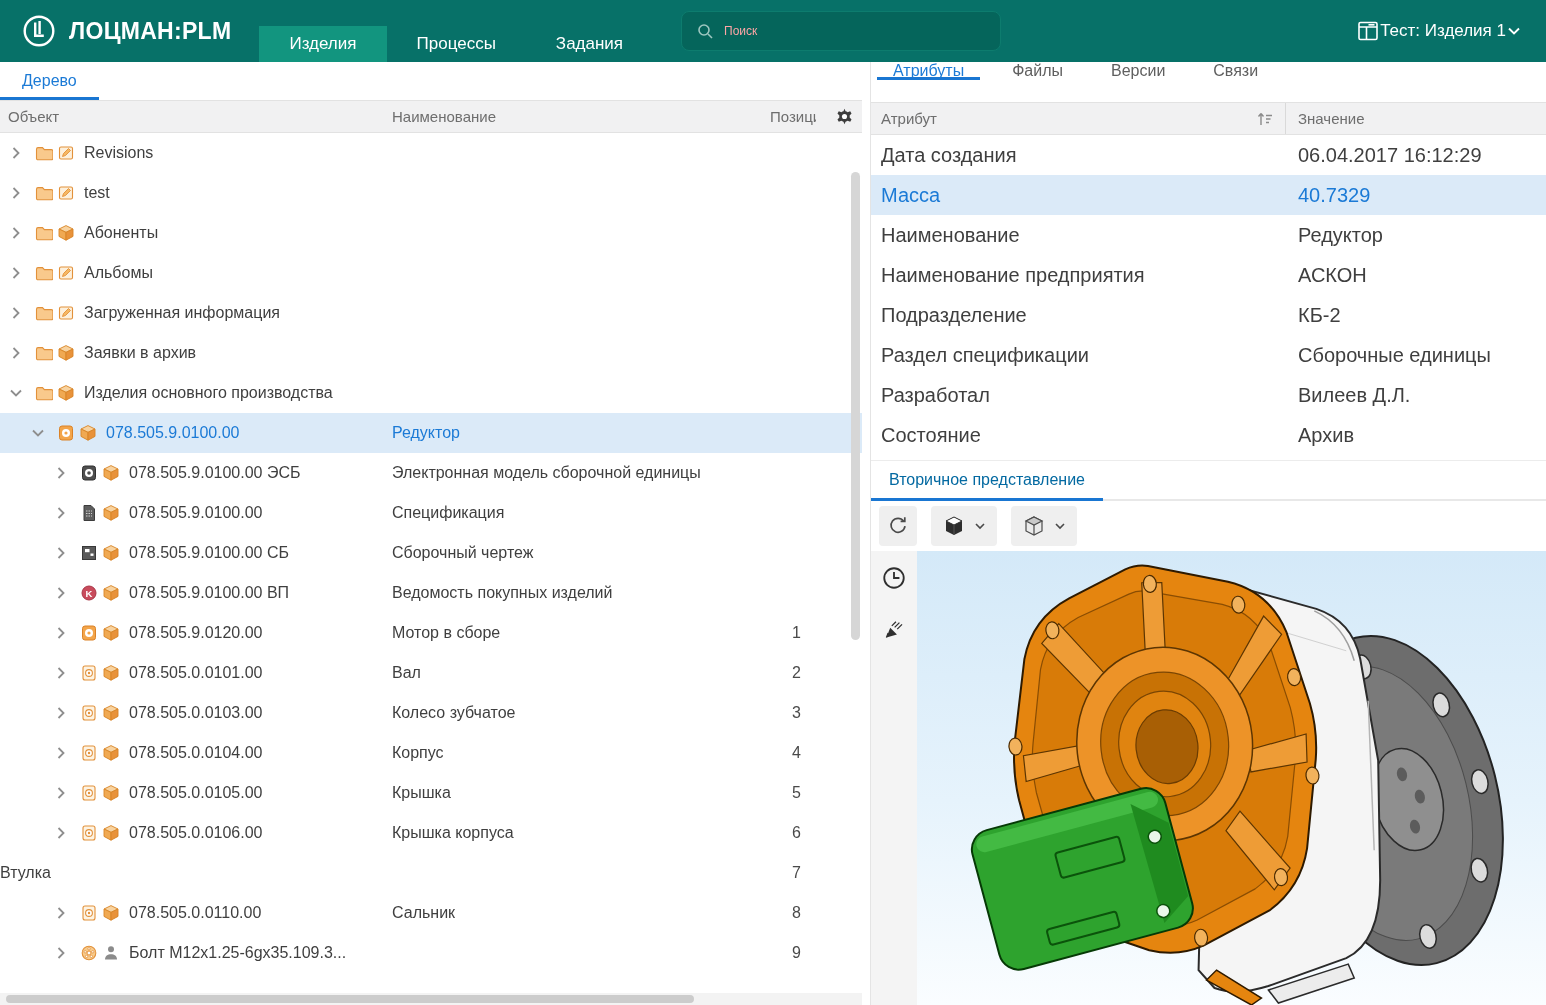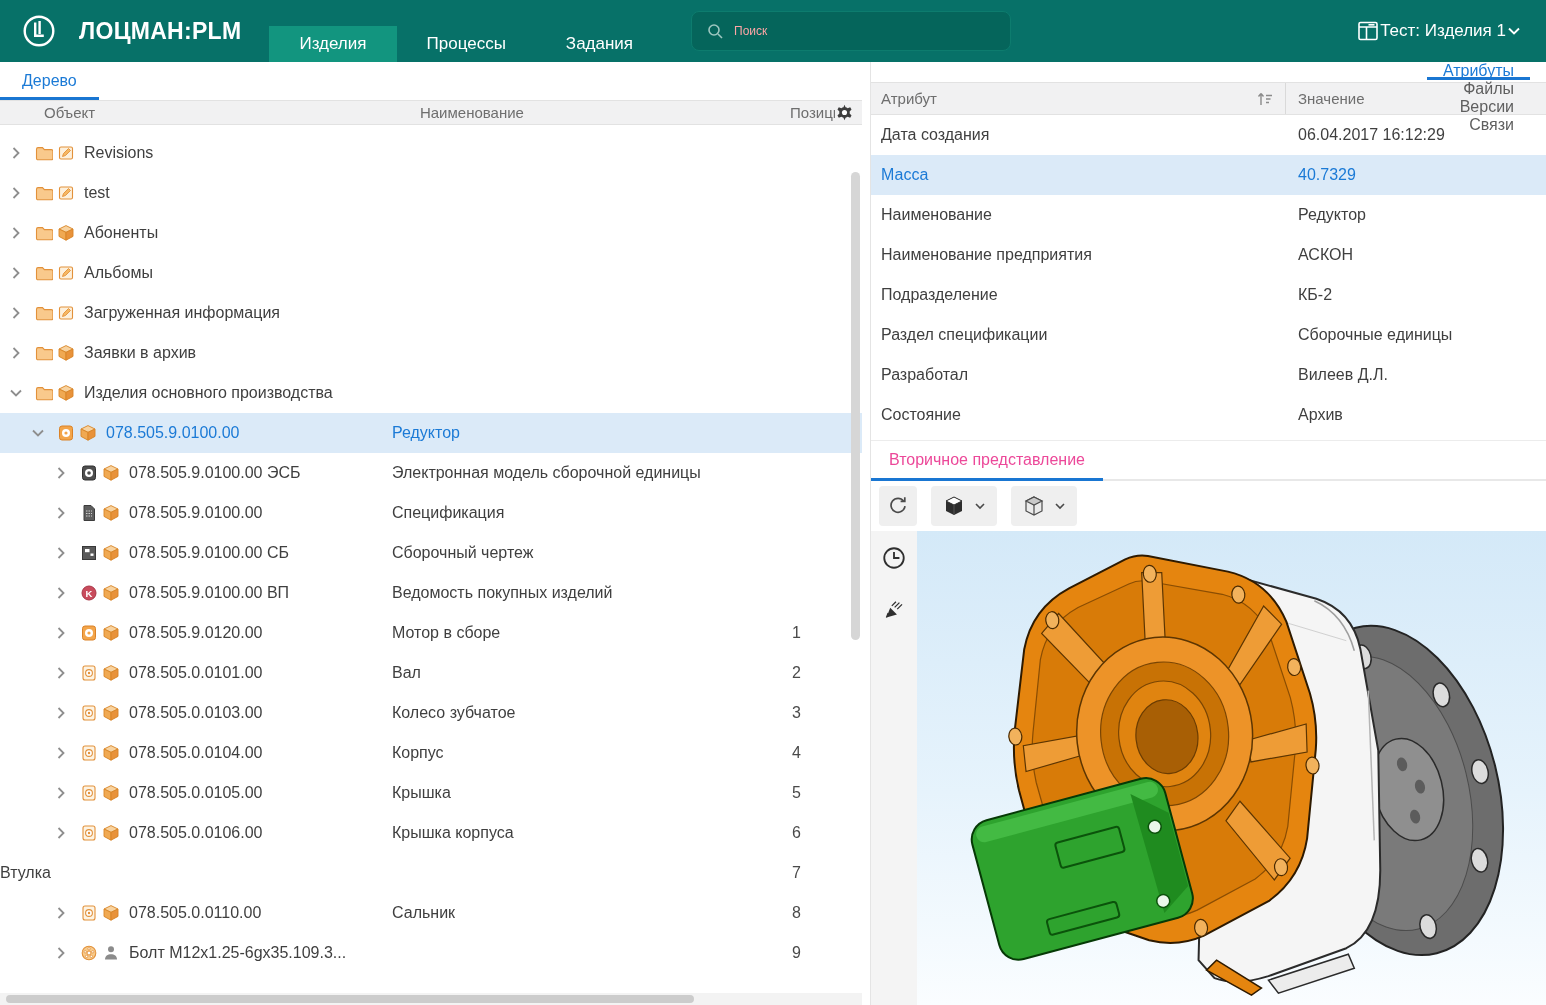--- a/index.html
+++ b/index.html
@@ -3,37 +3,37 @@
 <meta charset="utf-8">
 <style>
   html,body{margin:0;padding:0;background:#fff;}
   *{box-sizing:border-box;}
   .app{position:relative;width:1546px;height:1005px;overflow:hidden;
        font-family:"Liberation Sans",sans-serif;background:#fff;}
 
   
   .header{position:absolute;top:0;left:0;right:0;height:62px;background:#077168;
           display:flex;align-items:center;color:#fff;}
-  .logo-wrap{display:flex;align-items:center;gap:23px;padding:0 28px 0 22px;}
+  .logo-wrap{display:flex;align-items:center;gap:13px;padding:0 28px 0 22px;}
   .app-title{font-size:23px;font-weight:600;letter-spacing:.3px;white-space:nowrap;}
   .nav{display:flex;height:100%;}
   .nav-tab{display:flex;align-items:center;padding:0 30px;font-size:17px;cursor:pointer;white-space:nowrap;margin-top:26px;}
   .nav-tab.active{background:#12957F;}
   .search{margin-left:28px;width:320px;height:40px;background:#05655B;border:1px solid #0d7c6e;
           border-radius:8px;display:flex;align-items:center;gap:10px;padding:0 14px;
           color:#fca5a5;font-size:12px;}
   .workspace{margin-left:auto;margin-right:24px;display:flex;align-items:center;font-size:17px;cursor:pointer;}
 
   
   .left-panel{position:absolute;top:62px;left:0;width:862px;bottom:0;background:#fff;overflow:hidden;}
   .ptabs{height:38px;display:flex;align-items:stretch;}
   .ptab{display:flex;align-items:center;padding:0 22px;font-size:16px;color:#1b7ad6;position:relative;cursor:pointer;}
   .ptab.active::after{content:"";position:absolute;left:0;right:0;bottom:0;height:3px;background:#1976D2;}
-  .thead{height:25px;background:#f1f1f2;border-top:1px solid #e2e2e2;border-bottom:1px solid #e2e2e2;
-         display:flex;align-items:center;color:#6e6e6e;font-size:15px;padding-left:36px;}
+  .thead{height:33px;background:#f1f1f2;border-top:1px solid #e2e2e2;border-bottom:1px solid #e2e2e2;
+         display:flex;align-items:center;color:#6e6e6e;font-size:15px;}
   .th-obj{width:392px;padding-left:8px;}
   .th-name{width:378px;}
   .th-pos{width:46px;overflow:hidden;white-space:nowrap;}
   .th-gear{margin-left:auto;padding-right:8px;display:flex;align-items:center;cursor:pointer;}
   .tree-body{position:absolute;top:71px;left:0;right:0;bottom:0;overflow:hidden;}
   .trow{height:40px;display:flex;align-items:center;cursor:default;}
   .trow.sel{background:#DBEAF8;}
   .c-obj{width:392px;display:flex;align-items:center;overflow:hidden;flex-shrink:0;}
   .lvl0{padding-left:8px;}.lvl1{padding-left:30px;}.lvl2{padding-left:53px;}
   .ic{width:18px;height:18px;flex-shrink:0;display:inline-flex;}
@@ -44,40 +44,40 @@
   .c-name{flex:1;font-size:16px;color:#3f3f3f;white-space:nowrap;overflow:hidden;}
   .c-pos{width:70px;font-size:16px;color:#4a4a4a;}
   .trow.sel .code,.trow.sel .c-name{color:#1b7ad6;}
   .vscroll{position:absolute;right:2px;top:110px;width:9px;height:468px;background:#d6d6d6;border-radius:5px;}
   .hscroll-track{position:absolute;left:0;right:0;bottom:0;height:12px;background:#f3f3f3;}
   .hscroll{position:absolute;left:6px;bottom:2px;width:688px;height:8px;background:#cccccc;border-radius:4px;}
 
   
   .right-panel{position:absolute;top:62px;left:870px;right:0;bottom:0;background:#fff;
                border-left:1px solid #e4e4e4;display:flex;flex-direction:column;}
-  .rtabs{height:20px;display:flex;align-items:flex-end;padding-left:6px;flex-shrink:0;flex-direction:column;}
+  .rtabs{height:40px;display:flex;align-items:flex-start;padding-left:6px;flex-shrink:0;}
   .rtab{display:flex;align-items:center;padding:0 16px;margin-right:16px;font-size:16px;color:#5f5f5f;position:relative;cursor:pointer;}
   .rtab.active{color:#1b7ad6;}
   .rtab.active::after{content:"";position:absolute;left:0;right:0;bottom:0;height:3px;background:#1976D2;}
   .ahead{height:33px;background:#f1f1f2;border-top:1px solid #e2e2e2;border-bottom:1px solid #e2e2e2;
          display:flex;align-items:center;color:#6e6e6e;font-size:15px;flex-shrink:0;}
   .ah-attr{width:415px;padding-left:10px;display:flex;align-items:center;justify-content:space-between;
            border-right:1px solid #d9d9d9;height:100%;}
   .ah-sort{display:flex;align-items:center;margin-right:10px;cursor:pointer;}
   .ah-val{padding-left:12px;}
   .attr-body{flex-shrink:0;}
-  .arow{height:40px;display:flex;align-items:center;font-size:16px;color:#3f3f3f;}
+  .arow{height:40px;display:flex;align-items:center;font-size:20px;color:#3f3f3f;}
   .arow.sel{background:#DBEAF8;}
   .arow.sel .a-label,.arow.sel .a-value{color:#1b7ad6;}
   .a-label{width:415px;padding-left:10px;flex-shrink:0;}
   .a-value{padding-left:12px;white-space:nowrap;}
 
   .preview-section{border-top:1px solid #ececec;margin-top:5px;flex-shrink:0;}
   .preview-tabs{height:40px;display:flex;align-items:stretch;border-bottom:2px solid #e8e8e8;}
-  .ptab2{display:flex;align-items:center;padding:0 18px;font-size:16px;color:#ec4899;position:relative;cursor:pointer;}
+  .ptab2{display:flex;align-items:center;padding:0 18px;font-size:16px;color:#0369a1;position:relative;cursor:pointer;}
   .ptab2::after{content:"";position:absolute;left:0;right:0;bottom:-2px;height:3px;background:#1976D2;}
   .preview-toolbar{height:50px;display:flex;align-items:center;gap:14px;padding-left:8px;flex-shrink:0;}
   .tbtn{height:40px;background:#efefef;border:none;border-radius:4px;display:flex;align-items:center;
         justify-content:center;gap:9px;cursor:pointer;}
   .tbtn.sq{width:38px;}
   .tbtn.wide{width:66px;}
 
   .viewport{flex:1;display:flex;position:relative;overflow:hidden;}
   .side-strip{width:46px;background:#f4f4f4;display:flex;flex-direction:column;align-items:center;
               padding-top:14px;gap:26px;flex-shrink:0;}

